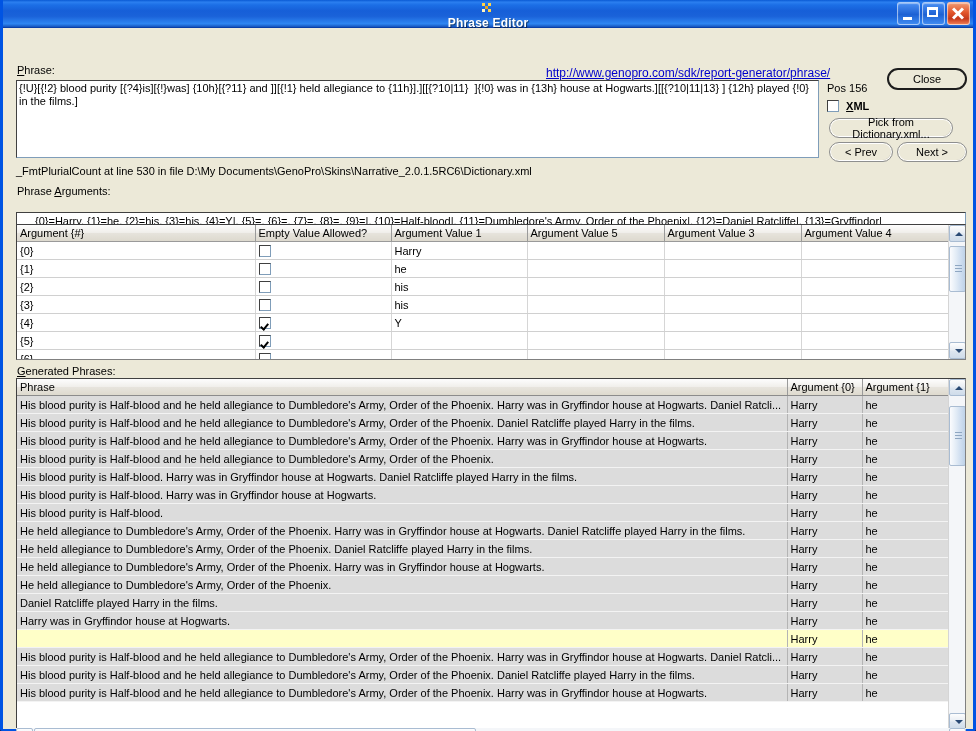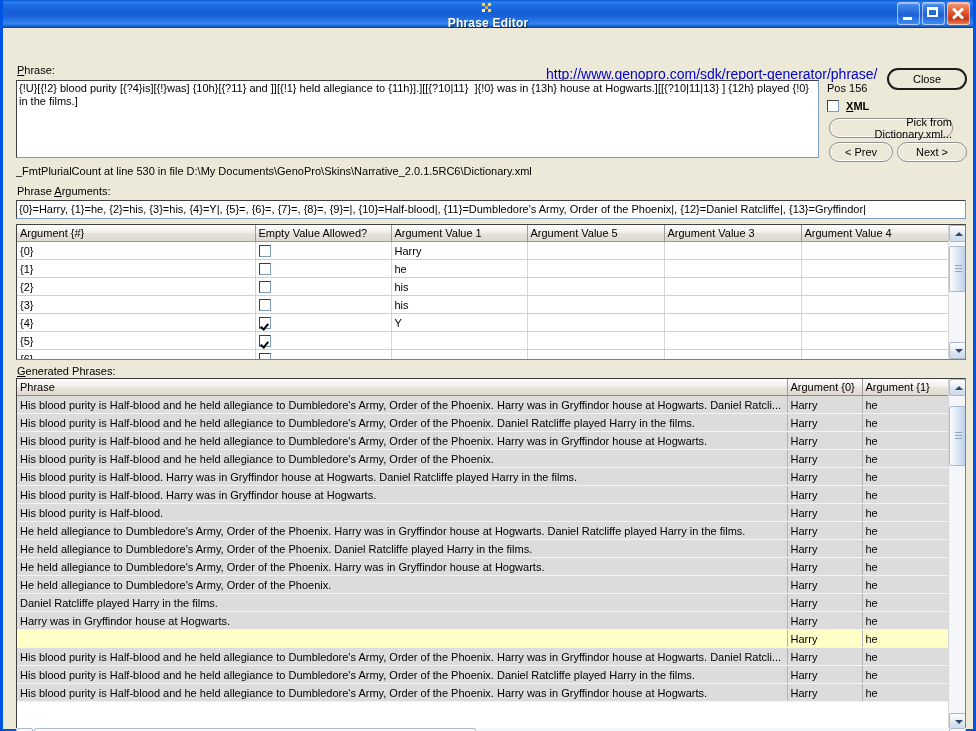--- a/index.html
+++ b/index.html
@@ -55,49 +55,49 @@
   .tb-btn.close::before,.tb-btn.close::after{
     content:"";position:absolute;left:3px;top:9px;width:14px;height:3px;background:#fff;
   }
   .tb-btn.close::before{transform:rotate(45deg);}
   .tb-btn.close::after{transform:rotate(-45deg);}
   
   .client{position:relative;width:100%;height:701px;background:#ece9d8;}
   .lbl{font-size:11px;color:#000;}
   .lbl u{text-decoration:underline;}
   .link{
-    position:absolute;color:#0000cc;font-size:14px;cursor:pointer;
+    position:absolute;color:#0000cc;text-decoration:underline;font-size:12px;cursor:pointer;
   }
   
   .sunken{
     background:#fff;
     border:1px solid #7f9db9;
     border-top-color:#404040;border-left-color:#404040;
     box-sizing:border-box;
   }
   textarea.phrase{
     position:absolute;left:13px;top:52px;width:803px;height:78px;
     font-family:"Liberation Sans","DejaVu Sans",sans-serif;font-size:11px;
     line-height:13px;
     padding:1px 2px;resize:none;outline:none;
     overflow:hidden;white-space:pre-wrap;word-break:break-word;
   }
   .argline{
-    position:absolute;left:13px;top:172px;width:950px;height:19px;
-    font-size:11px;line-height:17px;padding:0 2px;
+    position:absolute;left:13px;top:184px;width:950px;height:19px;
+    font-size:11px;line-height:17px;padding:0 18px;
     white-space:nowrap;overflow:hidden;
   }
   
   .btn{
     background:#ece9d8;
     border:1px solid #8e8f8f;
     border-radius:11px;
     box-shadow:inset 0 0 0 1px #fff, inset -1px -1px 0 0 #d4d0c0;
     font-family:"Liberation Sans","DejaVu Sans",sans-serif;
-    font-size:11px;color:#000;text-align:right;
+    font-size:11px;color:#000;text-align:center;
     cursor:pointer;box-sizing:border-box;
     display:flex;align-items:center;justify-content:center;
     position:absolute;
   }
   .btn.default{border:2px solid #1d1d1d;box-shadow:none;background:#ece9d8;}
   .chk{
     width:12px;height:12px;background:#fff;border:1px solid #7f9db9;
     border-top-color:#404040;border-left-color:#404040;
     box-sizing:border-box;display:inline-block;position:relative;vertical-align:-2px;
   }

